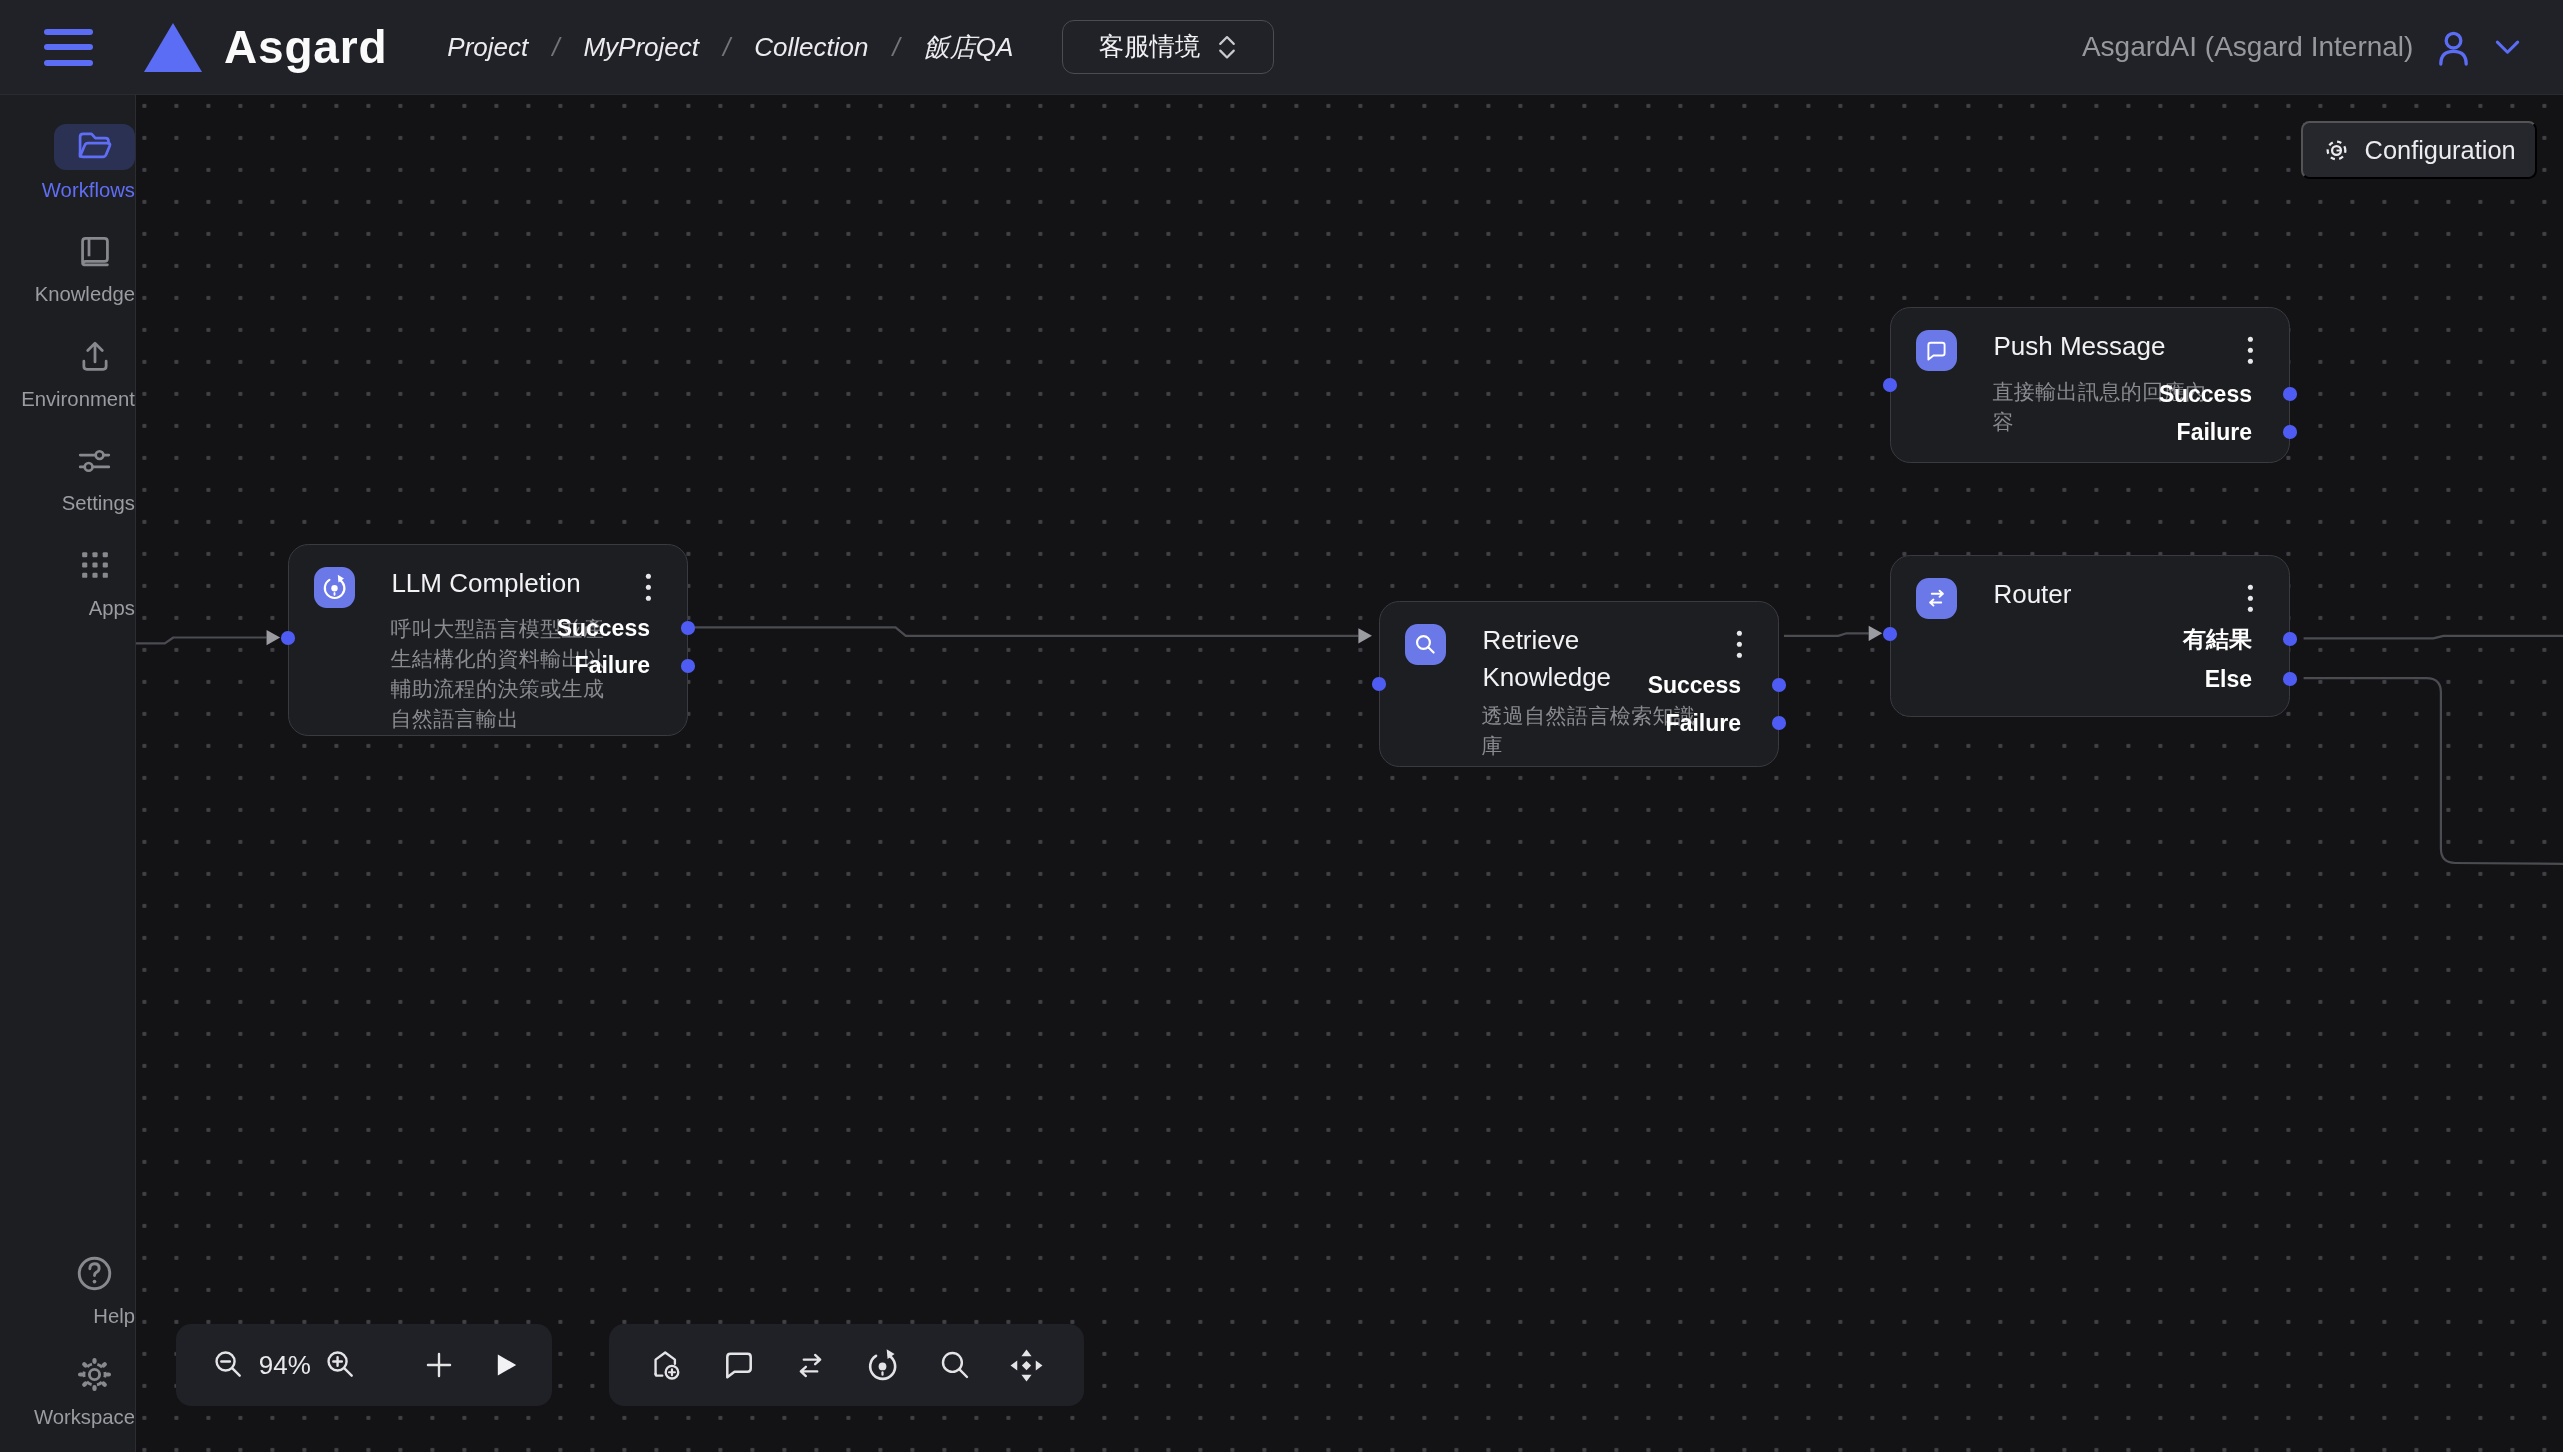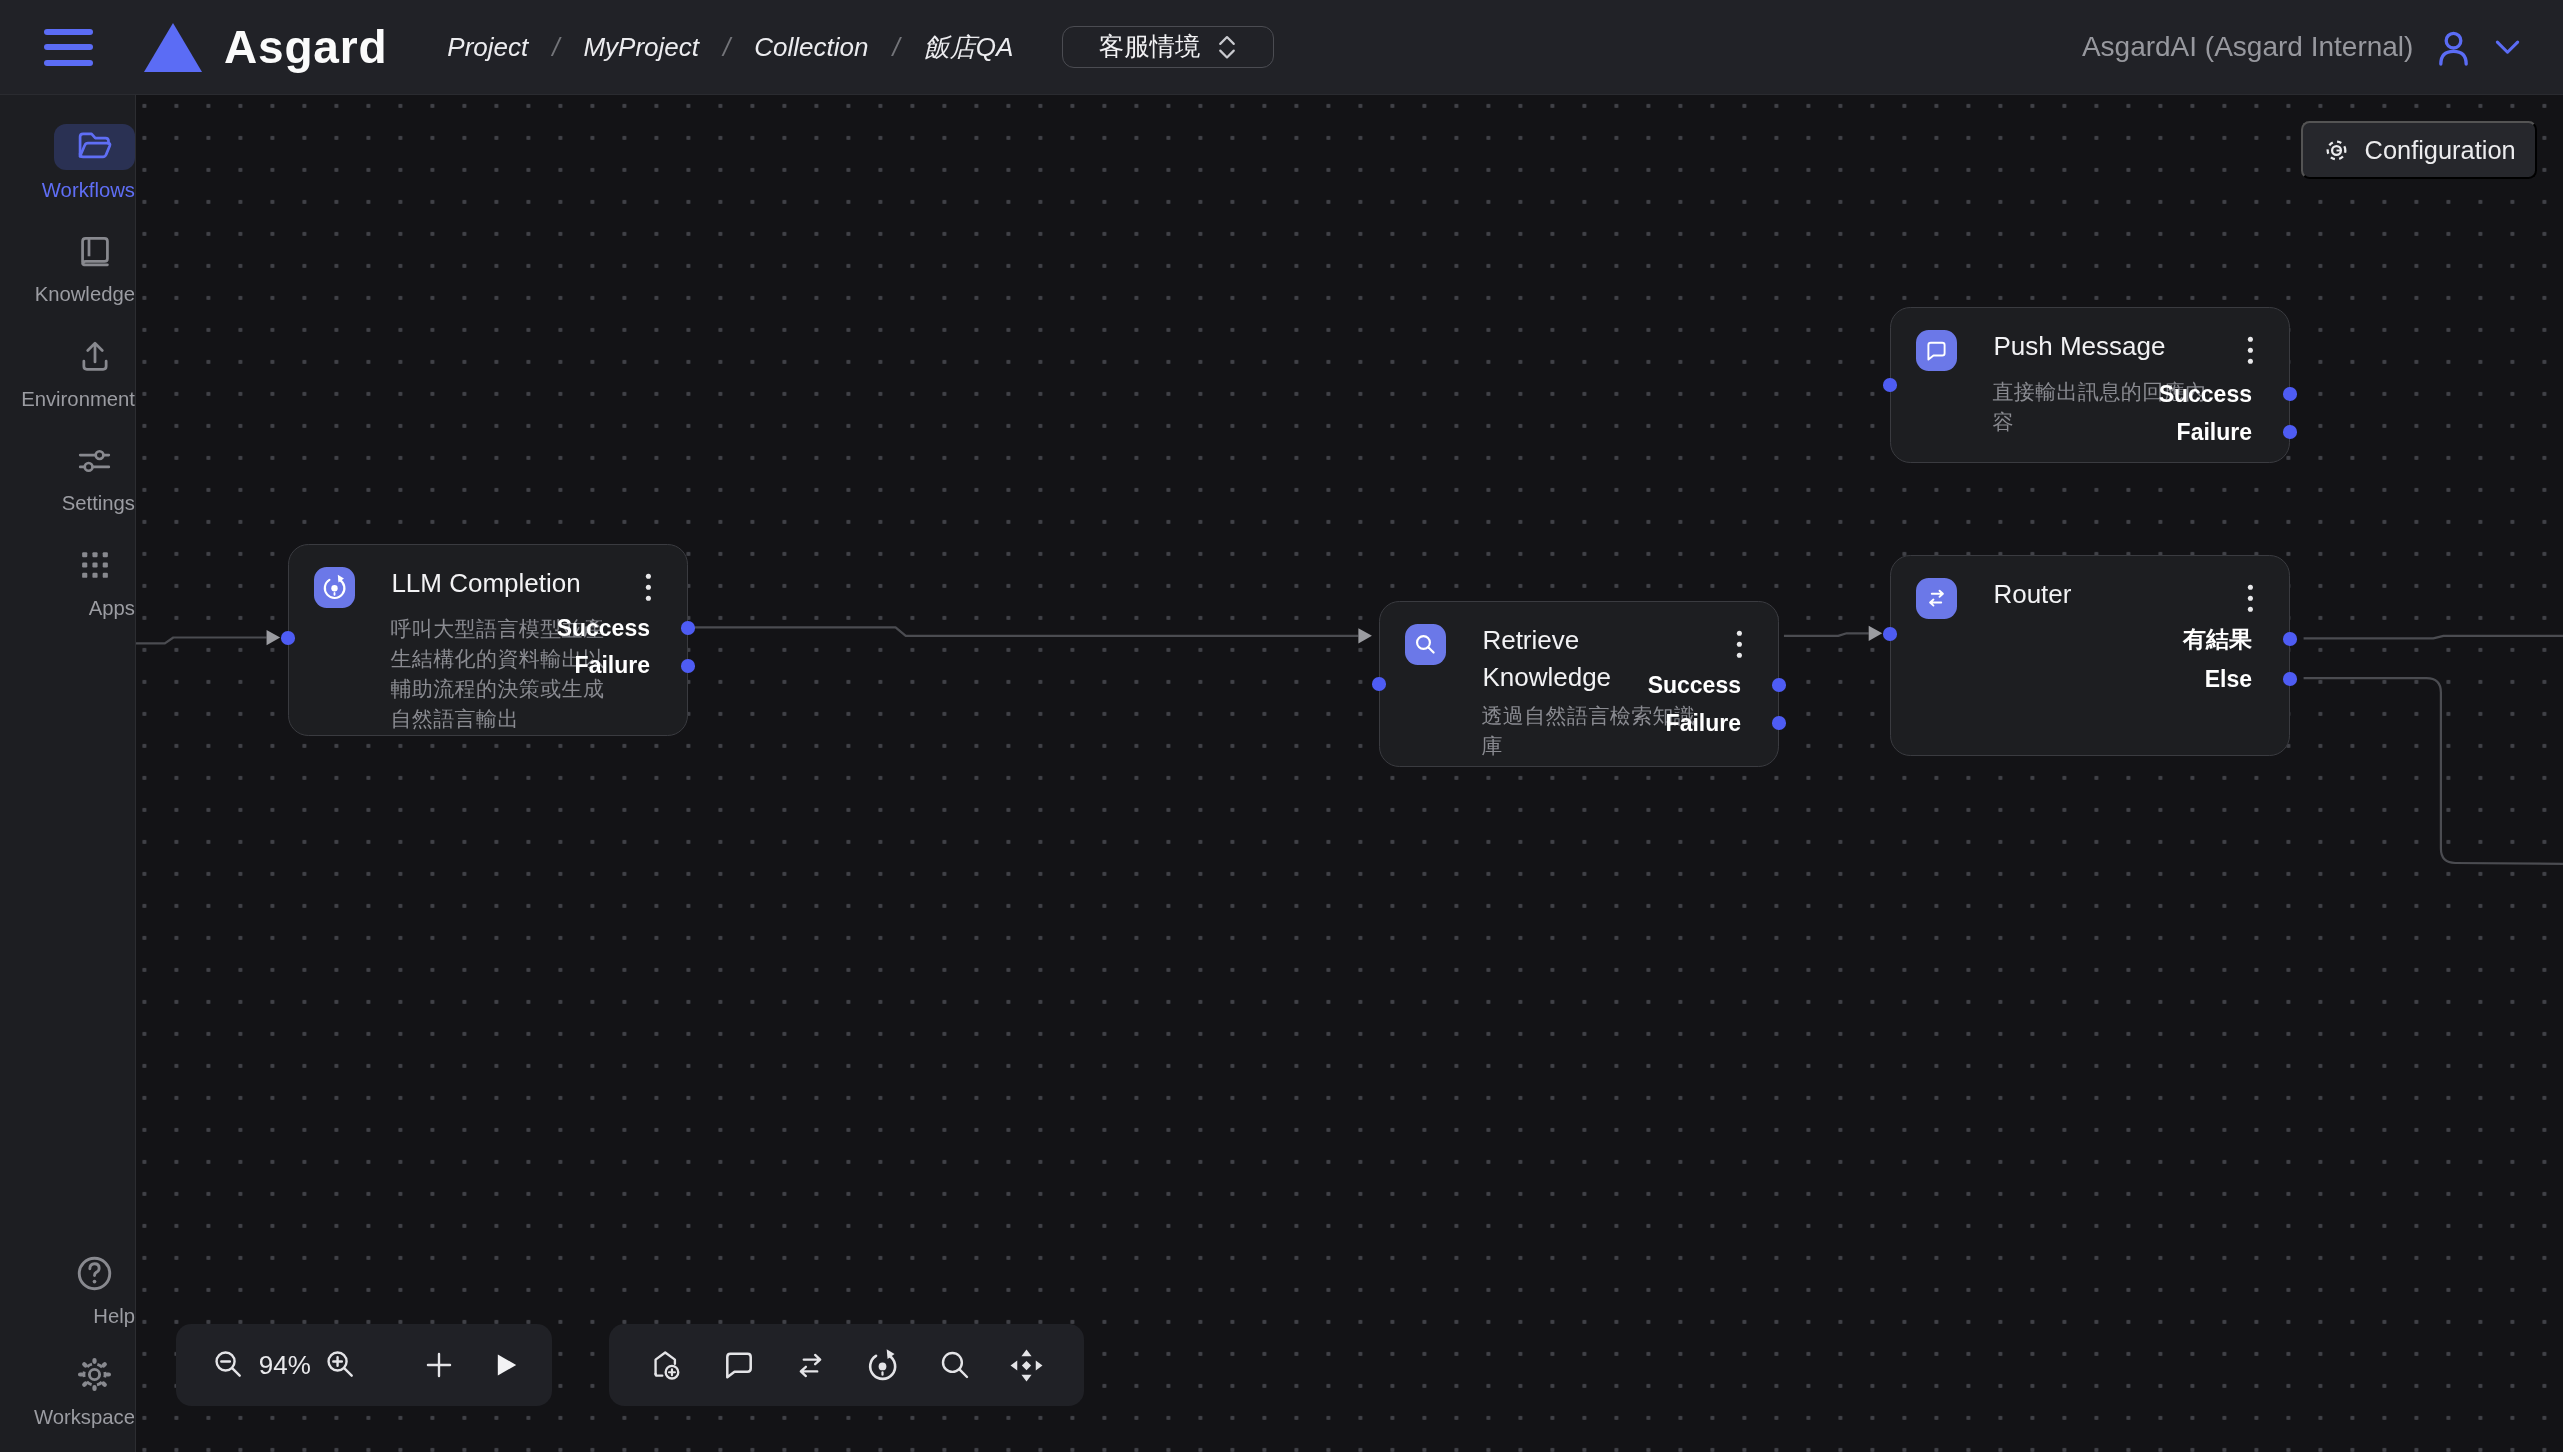--- a/index.html
+++ b/index.html
@@ -12,21 +12,21 @@
   .hamburger { width:49px; height:37px; margin-left:44px; display:flex; flex-direction:column;
     justify-content:space-between; cursor:pointer; }
   .hamburger span { display:block; height:6px; border-radius:3.4px; background:#5b6cf5; }
   .logo-wrap { display:flex; align-items:center; margin-left:51px; gap:22px; }
   .logo-tri { width:0; height:0; border-left:29px solid transparent; border-right:29px solid transparent;
     border-bottom:49px solid #5b6cf5; }
   .logo-text { color:#fafafa; font-size:46px; font-weight:700; letter-spacing:0.8px; }
   .crumbs { display:flex; align-items:center; gap:24px; margin-left:60px; font-size:26px; color:#ececef;font-style:italic; }
   .crumb { cursor:pointer; }
   .crumb-sep { color:#737479; }
-  .scenario-btn { margin-left:49px; height:42px; min-width:212px; padding:0 25.4px; border:1.7px solid #4b4c52;
+  .scenario-btn { margin-left:49px; height:54px; min-width:212px; padding:0 25.4px; border:1.7px solid #4b4c52;
     border-radius:12px; background:transparent; display:flex; align-items:center; justify-content:center;
     gap:15.3px; color:#f2f2f4; font-size:25.4px; cursor:pointer; }
   .header-right { margin-left:auto; display:flex; align-items:center; gap:20.3px; margin-right:41px; }
   .account-label { color:#97989e; font-size:28px; }
 
   
   .sidebar { position:absolute; left:0; top:95px; width:136px; height:1358px; background:#1d1e22;
     border-right:0.8px solid #2c2d31; display:flex; flex-direction:column; align-items:center;
     padding-top:29px; z-index:25; }
   .nav-item { position:relative; width:100%; display:flex; flex-direction:column; align-items:flex-end;
@@ -309,21 +309,21 @@
       </div>
     </div>
     <p class="node-desc">直接輸出訊息的回應內容</p>
     <span class="port-label" style="top:86px;">Success</span>
     <span class="port-label" style="top:124px;">Failure</span>
     <span class="dot in" style="top:70px;"></span>
     <span class="dot out" style="top:79px;"></span>
     <span class="dot out" style="top:117px;"></span>
   </article>
 
-  <article class="node" style="left:1754px; top:460px; width:400px; height:201px;">
+  <article class="node" style="left:1754px; top:460px; width:400px; height:162px;">
     <div class="node-head">
       <div class="badge">
         <svg width="27" height="27" viewBox="0 0 40 40">
           <g stroke="#fff" stroke-width="2.8" stroke-linecap="round" stroke-linejoin="round" fill="none">
             <path d="M13 13 H29 M24.5 8.5 L29.5 13 L24.5 17.5"></path>
             <path d="M27 26 H11 M15.5 21.5 L10.5 26 L15.5 30.5"></path>
           </g>
         </svg>
       </div>
       <h3 class="node-title">Router</h3>

